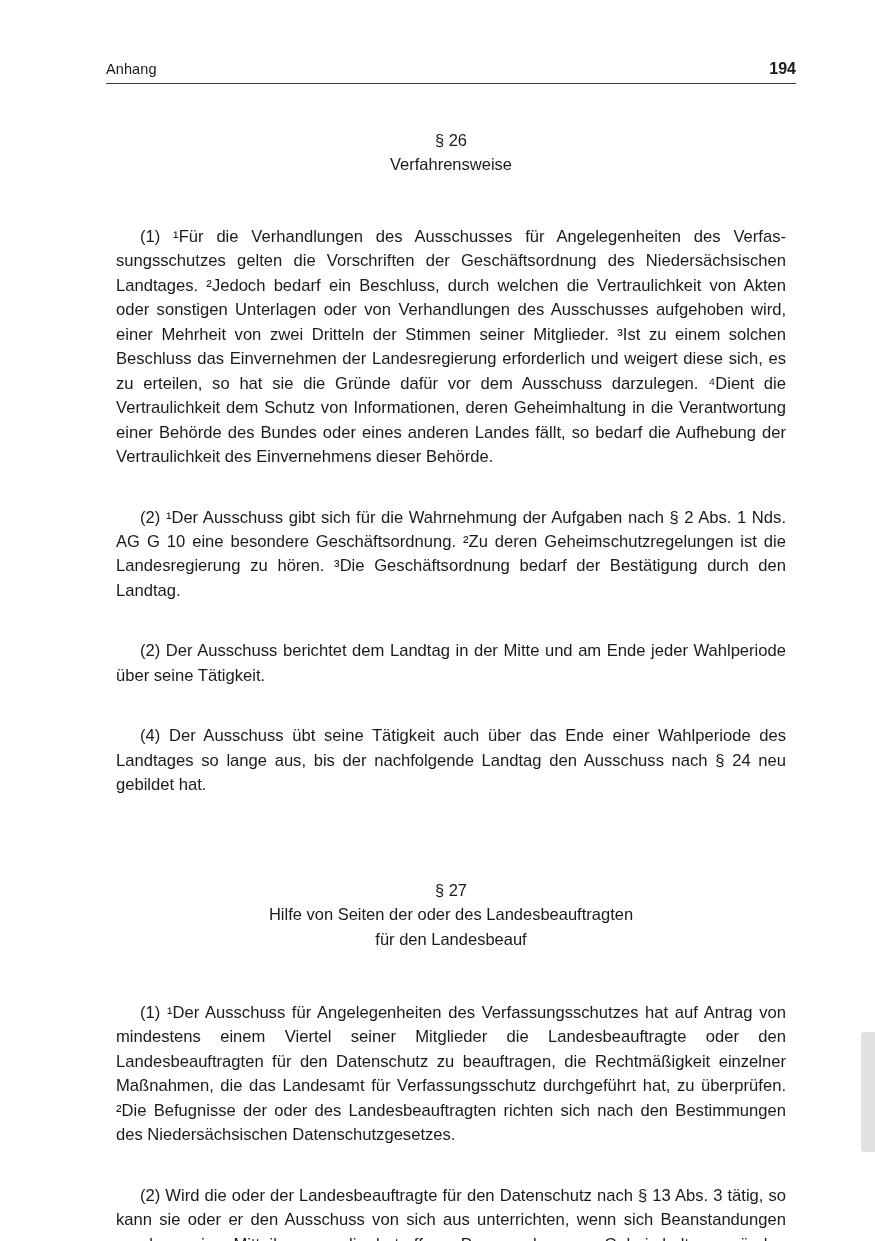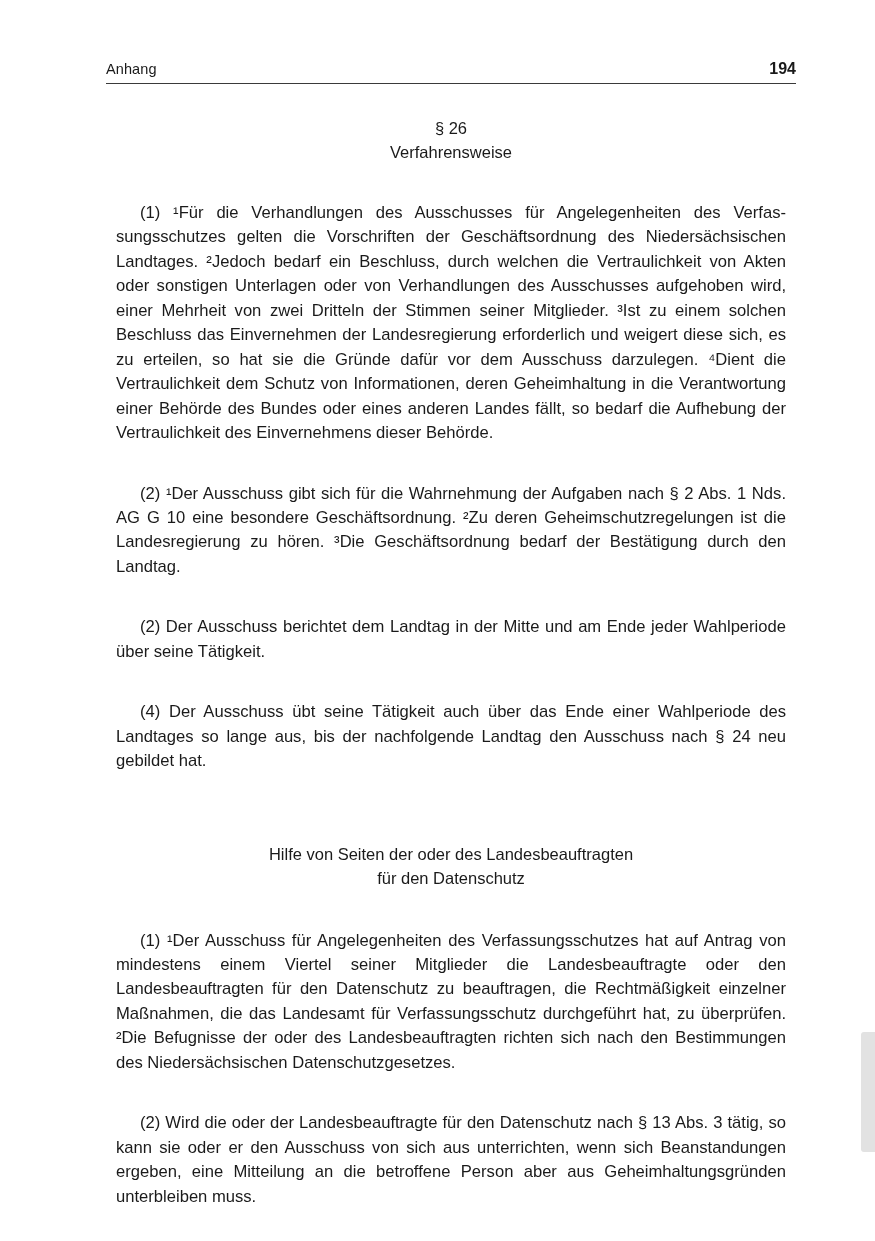--- a/index.html
+++ b/index.html
@@ -45,21 +45,21 @@
   .content {
     position: absolute;
     left: 106px;
     top: 104px;
     width: 690px;
   }
   .section-head {
     text-align: center;
     font-size: 16.5px;
     line-height: 1.48;
-    margin: 0;
+    margin: 12px;
   }
   .section-head .num {
     display: block;
   }
   .section-head .ttl {
     display: block;
   }
   .para {
     font-size: 16.6px;
     line-height: 1.475;
@@ -108,22 +108,23 @@
     <div class="gap-para"></div>
     <p class="para indent">(2) ¹Der Ausschuss gibt sich für die Wahrnehmung der Aufgaben nach § 2 Abs. 1 Nds. AG G 10 eine besondere Geschäftsordnung. ²Zu deren Geheim­schutzregelungen ist die Landesregierung zu hören. ³Die Geschäftsordnung bedarf der Bestätigung durch den Landtag.</p>
     <div class="gap-para"></div>
     <p class="para indent">(2) Der Ausschuss berichtet dem Landtag in der Mitte und am Ende jeder Wahlperiode über seine Tätigkeit.</p>
     <div class="gap-para"></div>
     <p class="para indent">(4) Der Ausschuss übt seine Tätigkeit auch über das Ende einer Wahlperiode des Landtages so lange aus, bis der nachfolgende Landtag den Ausschuss nach § 24 neu gebildet hat.</p>
 
     <div class="gap-section"></div>
 
     <div class="section-head">
+      <span class="num">§ 27</span>
       <span class="ttl">Hilfe von Seiten der oder des Landesbeauftragten</span>
-      <span class="ttl">für den Datenschutz</span>
+      <span class="ttl">für den Landesbeauf</span>
     </div>
 
     <div class="gap-head2"></div>
 
     <p class="para indent">(1) ¹Der Ausschuss für Angelegenheiten des Verfassungsschutzes hat auf Antrag von mindestens einem Viertel seiner Mitglieder die Landesbeauftragte oder den Landesbeauftragten für den Datenschutz zu beauftragen, die Recht­mäßigkeit einzelner Maßnahmen, die das Landesamt für Verfassungsschutz durchgeführt hat, zu überprüfen. ²Die Befugnisse der oder des Landesbeauf­tragten richten sich nach den Bestimmungen des Niedersächsischen Daten­schutzgesetzes.</p>
     <div class="gap-para"></div>
     <p class="para indent">(2) Wird die oder der Landesbeauftragte für den Datenschutz nach § 13 Abs. 3 tätig, so kann sie oder er den Ausschuss von sich aus unterrichten, wenn sich Beanstandungen ergeben, eine Mitteilung an die betroffene Person aber aus Geheimhaltungsgründen unterbleiben muss.</p>
 
   </div>
 

